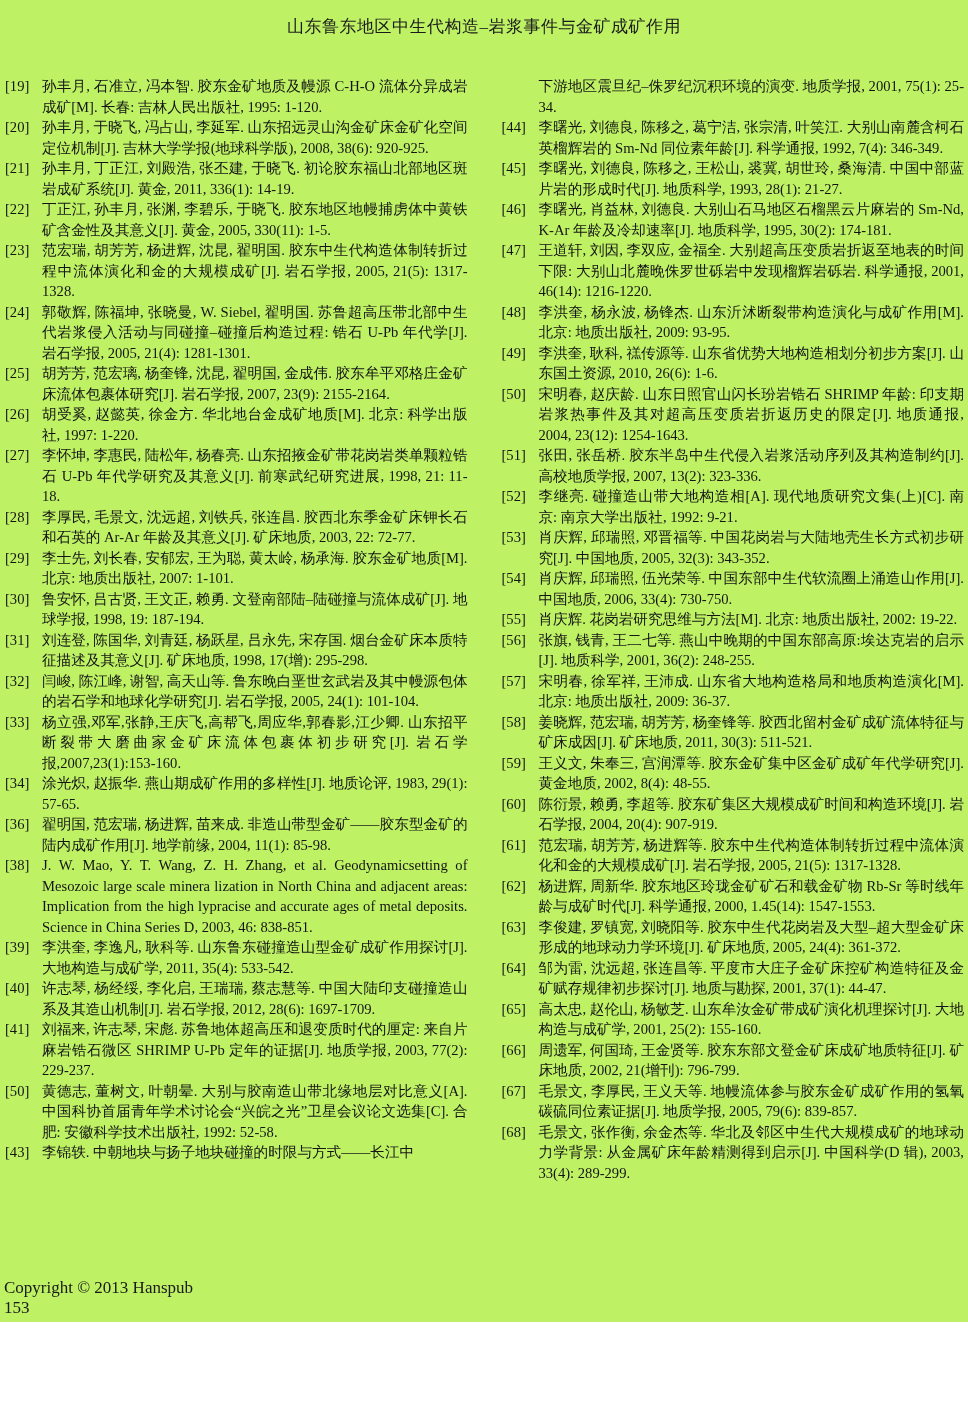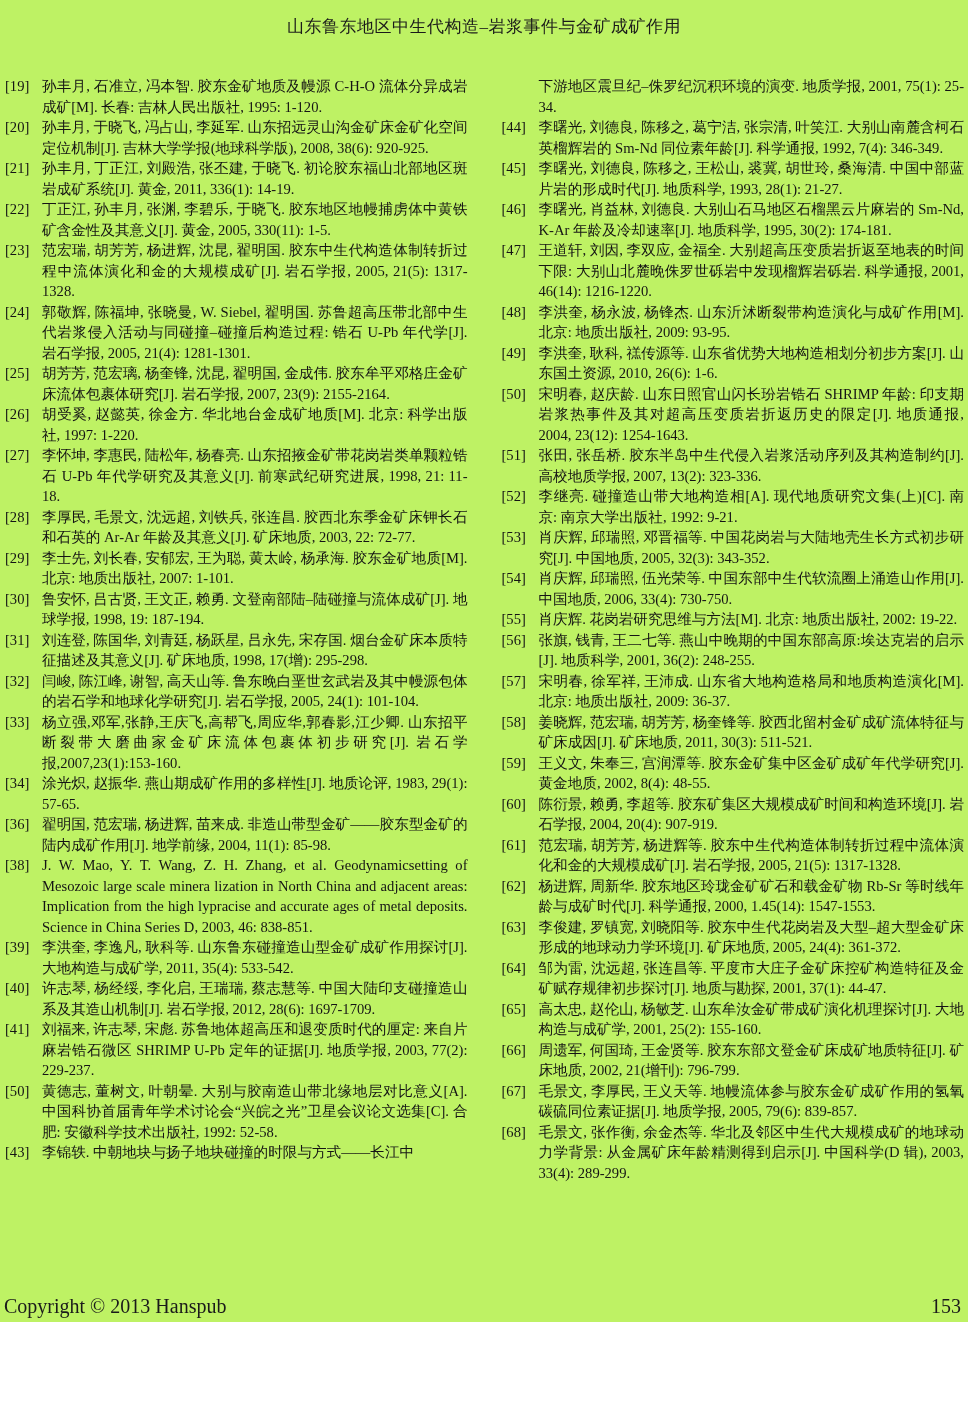--- a/index.html
+++ b/index.html
@@ -44,22 +44,23 @@
     word-break: break-word;
   }
   .footer {
     position: absolute;
     left: 4px;
     right: 7px;
     bottom: 4px;
     display: flex;
     justify-content: space-between;
     align-items: baseline;
-    font-size: 20px;
+    font-size: 17px;
     color: #1a1a1a;
+    flex-direction: column;
   }
 </style>
 </head>
 <body>
 
 <div class="page">
 
   <div class="header-title">山东鲁东地区中生代构造–岩浆事件与金矿成矿作用</div>
 
   <div class="columns">

